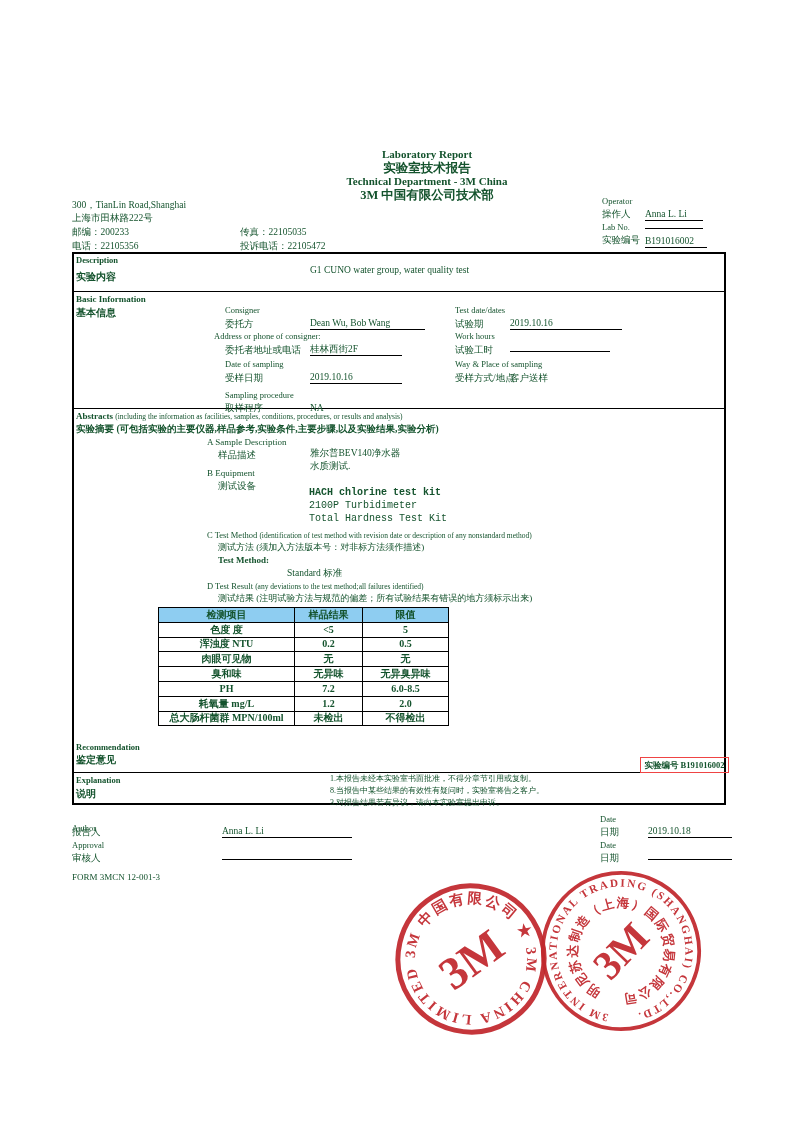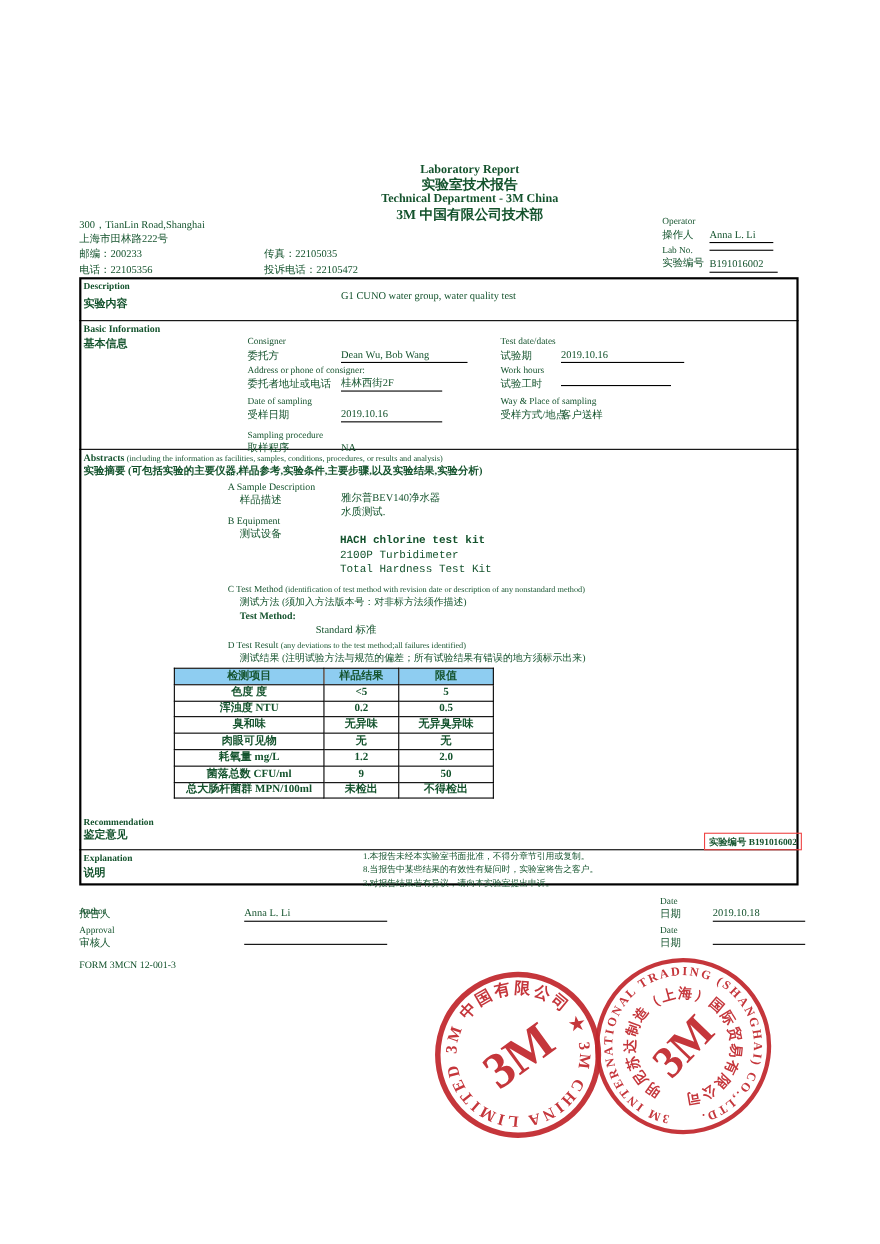--- a/index.html
+++ b/index.html
@@ -77,21 +77,21 @@
 
   <div class="abs s9 b" style="left:76px;top:294px;">Basic Information</div>
   <div class="abs s10 b" style="left:76px;top:307px;">基本信息</div>
 
   <div class="abs s85" style="left:225px;top:305px;">Consigner</div>
   <div class="abs s95" style="left:225px;top:318px;">委托方</div>
   <div class="abs s95" style="left:310px;top:317px;">
     <span class="ul" style="min-width:115px;">Dean Wu, Bob Wang</span>
   </div>
 
-  <div class="abs s85" style="left:225px;top:331px;">Address or phone of consigner:</div>
+  <div class="abs s85" style="left:214px;top:331px;">Address or phone of consigner:</div>
   <div class="abs s95" style="left:225px;top:344px;">委托者地址或电话</div>
   <div class="abs s95" style="left:310px;top:343px;">
     <span class="ul" style="min-width:92px;">桂林西街2F</span>
   </div>
 
   <div class="abs s85" style="left:225px;top:359px;">Date of sampling</div>
   <div class="abs s95" style="left:225px;top:372px;">受样日期</div>
   <div class="abs s95" style="left:310px;top:371px;">
     <span class="ul" style="min-width:92px;">2019.10.16</span>
   </div>
@@ -158,38 +158,38 @@
       <td>色度 度</td>
       <td>&lt;5</td>
       <td>5</td>
     </tr>
     <tr>
       <td>浑浊度 NTU</td>
       <td>0.2</td>
       <td>0.5</td>
     </tr>
     <tr>
+      <td>肉眼可见物</td>
+      <td>无</td>
+      <td>无</td>
+    </tr>
+    <tr>
       <td>臭和味</td>
       <td>无异味</td>
       <td>无异臭异味</td>
     </tr>
     <tr>
-      <td>肉眼可见物</td>
-      <td>无</td>
-      <td>无</td>
+      <td>PH</td>
+      <td>7.2</td>
+      <td>6.0-8.5</td>
     </tr>
     <tr>
       <td>耗氧量 mg/L</td>
       <td>1.2</td>
       <td>2.0</td>
-    </tr>
-    <tr>
-      <td>菌落总数 CFU/ml</td>
-      <td>9</td>
-      <td>50</td>
     </tr>
     <tr>
       <td>总大肠杆菌群 MPN/100ml</td>
       <td>未检出</td>
       <td>不得检出</td>
     </tr>
   </tbody>
     </table>
 
   <div class="abs s85 b" style="left:76px;top:742px;">Recommendation</div>

